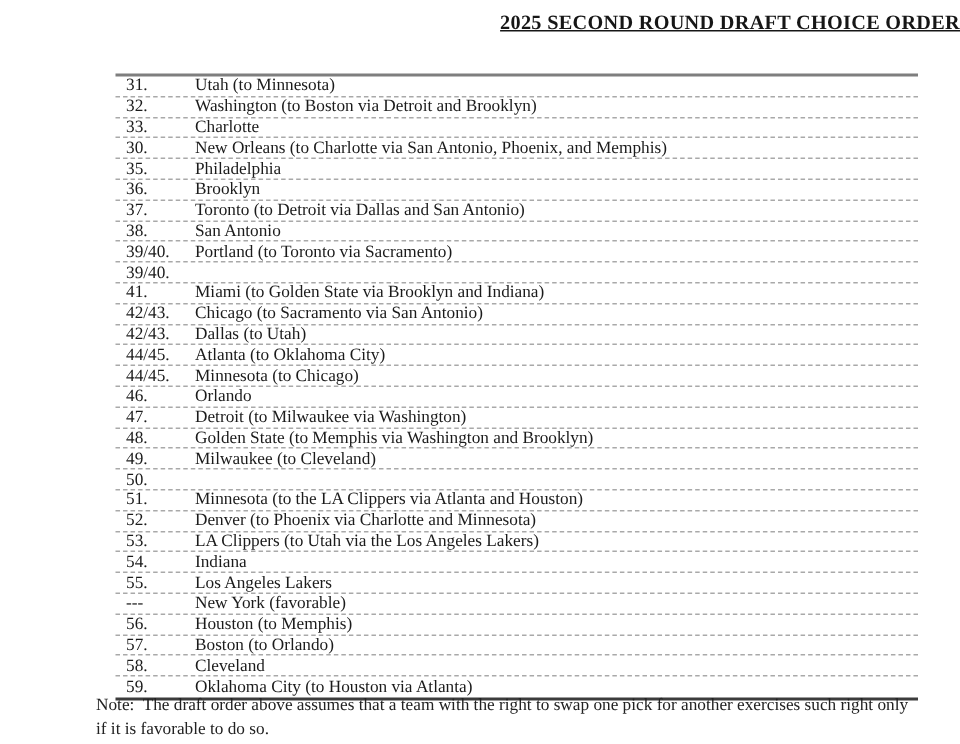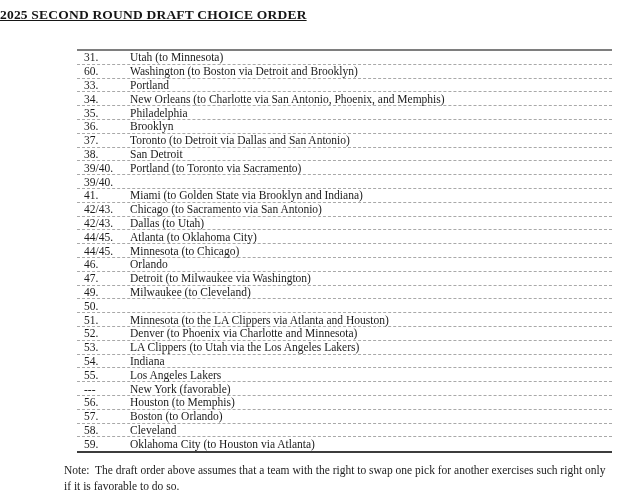--- a/index.html
+++ b/index.html
@@ -11,21 +11,21 @@
     height: 496px;
     background: #ffffff;
     position: relative;
     font-family: "Liberation Serif", serif;
     color: #1b1b1b;
     overflow: hidden;
   }
   .title {
     margin: 0;
     padding-top: 7px;
-    text-align: left;
+    text-align: right;
     font-size: 13.5px;
     font-weight: bold;
     text-decoration: underline;
     letter-spacing: 0.2px;
     color: #161616;
   }
   .draft-table {
     position: absolute;
     left: 77px;
     top: 37px;
@@ -72,52 +72,52 @@
 <div class="page">
   <h1 class="title">2025 SECOND ROUND DRAFT CHOICE ORDER</h1>
 
   <div class="draft-table">
   <div class="row">
     <span class="pick">31.</span>
     <span class="team">Utah (to Minnesota)</span>
   </div>
 
   <div class="row">
-    <span class="pick">60.</span>
+    <span class="pick">32.</span>
     <span class="team">Washington (to Boston via Detroit and Brooklyn)</span>
   </div>
 
   <div class="row">
     <span class="pick">33.</span>
-    <span class="team">Portland</span>
-  </div>
-
-  <div class="row">
-    <span class="pick">34.</span>
+    <span class="team">Charlotte</span>
+  </div>
+
+  <div class="row">
+    <span class="pick">30.</span>
     <span class="team">New Orleans (to Charlotte via San Antonio, Phoenix, and Memphis)</span>
   </div>
 
   <div class="row">
     <span class="pick">35.</span>
     <span class="team">Philadelphia</span>
   </div>
 
   <div class="row">
     <span class="pick">36.</span>
     <span class="team">Brooklyn</span>
   </div>
 
   <div class="row">
     <span class="pick">37.</span>
     <span class="team">Toronto (to Detroit via Dallas and San Antonio)</span>
   </div>
 
   <div class="row">
     <span class="pick">38.</span>
-    <span class="team">San Detroit</span>
+    <span class="team">San Antonio</span>
   </div>
 
   <div class="row">
     <span class="pick">39/40.</span>
     <span class="team">Portland (to Toronto via Sacramento)</span>
   </div>
 
   <div class="row">
     <span class="pick">39/40.</span>
   </div>
@@ -150,20 +150,24 @@
   <div class="row">
     <span class="pick">46.</span>
     <span class="team">Orlando</span>
   </div>
 
   <div class="row">
     <span class="pick">47.</span>
     <span class="team">Detroit (to Milwaukee via Washington)</span>
   </div>
 
+  <div class="row">
+    <span class="pick">48.</span>
+    <span class="team">Golden State (to Memphis via Washington and Brooklyn)</span>
+  </div>
 
   <div class="row">
     <span class="pick">49.</span>
     <span class="team">Milwaukee (to Cleveland)</span>
   </div>
 
   <div class="row">
     <span class="pick">50.</span>
   </div>
 

